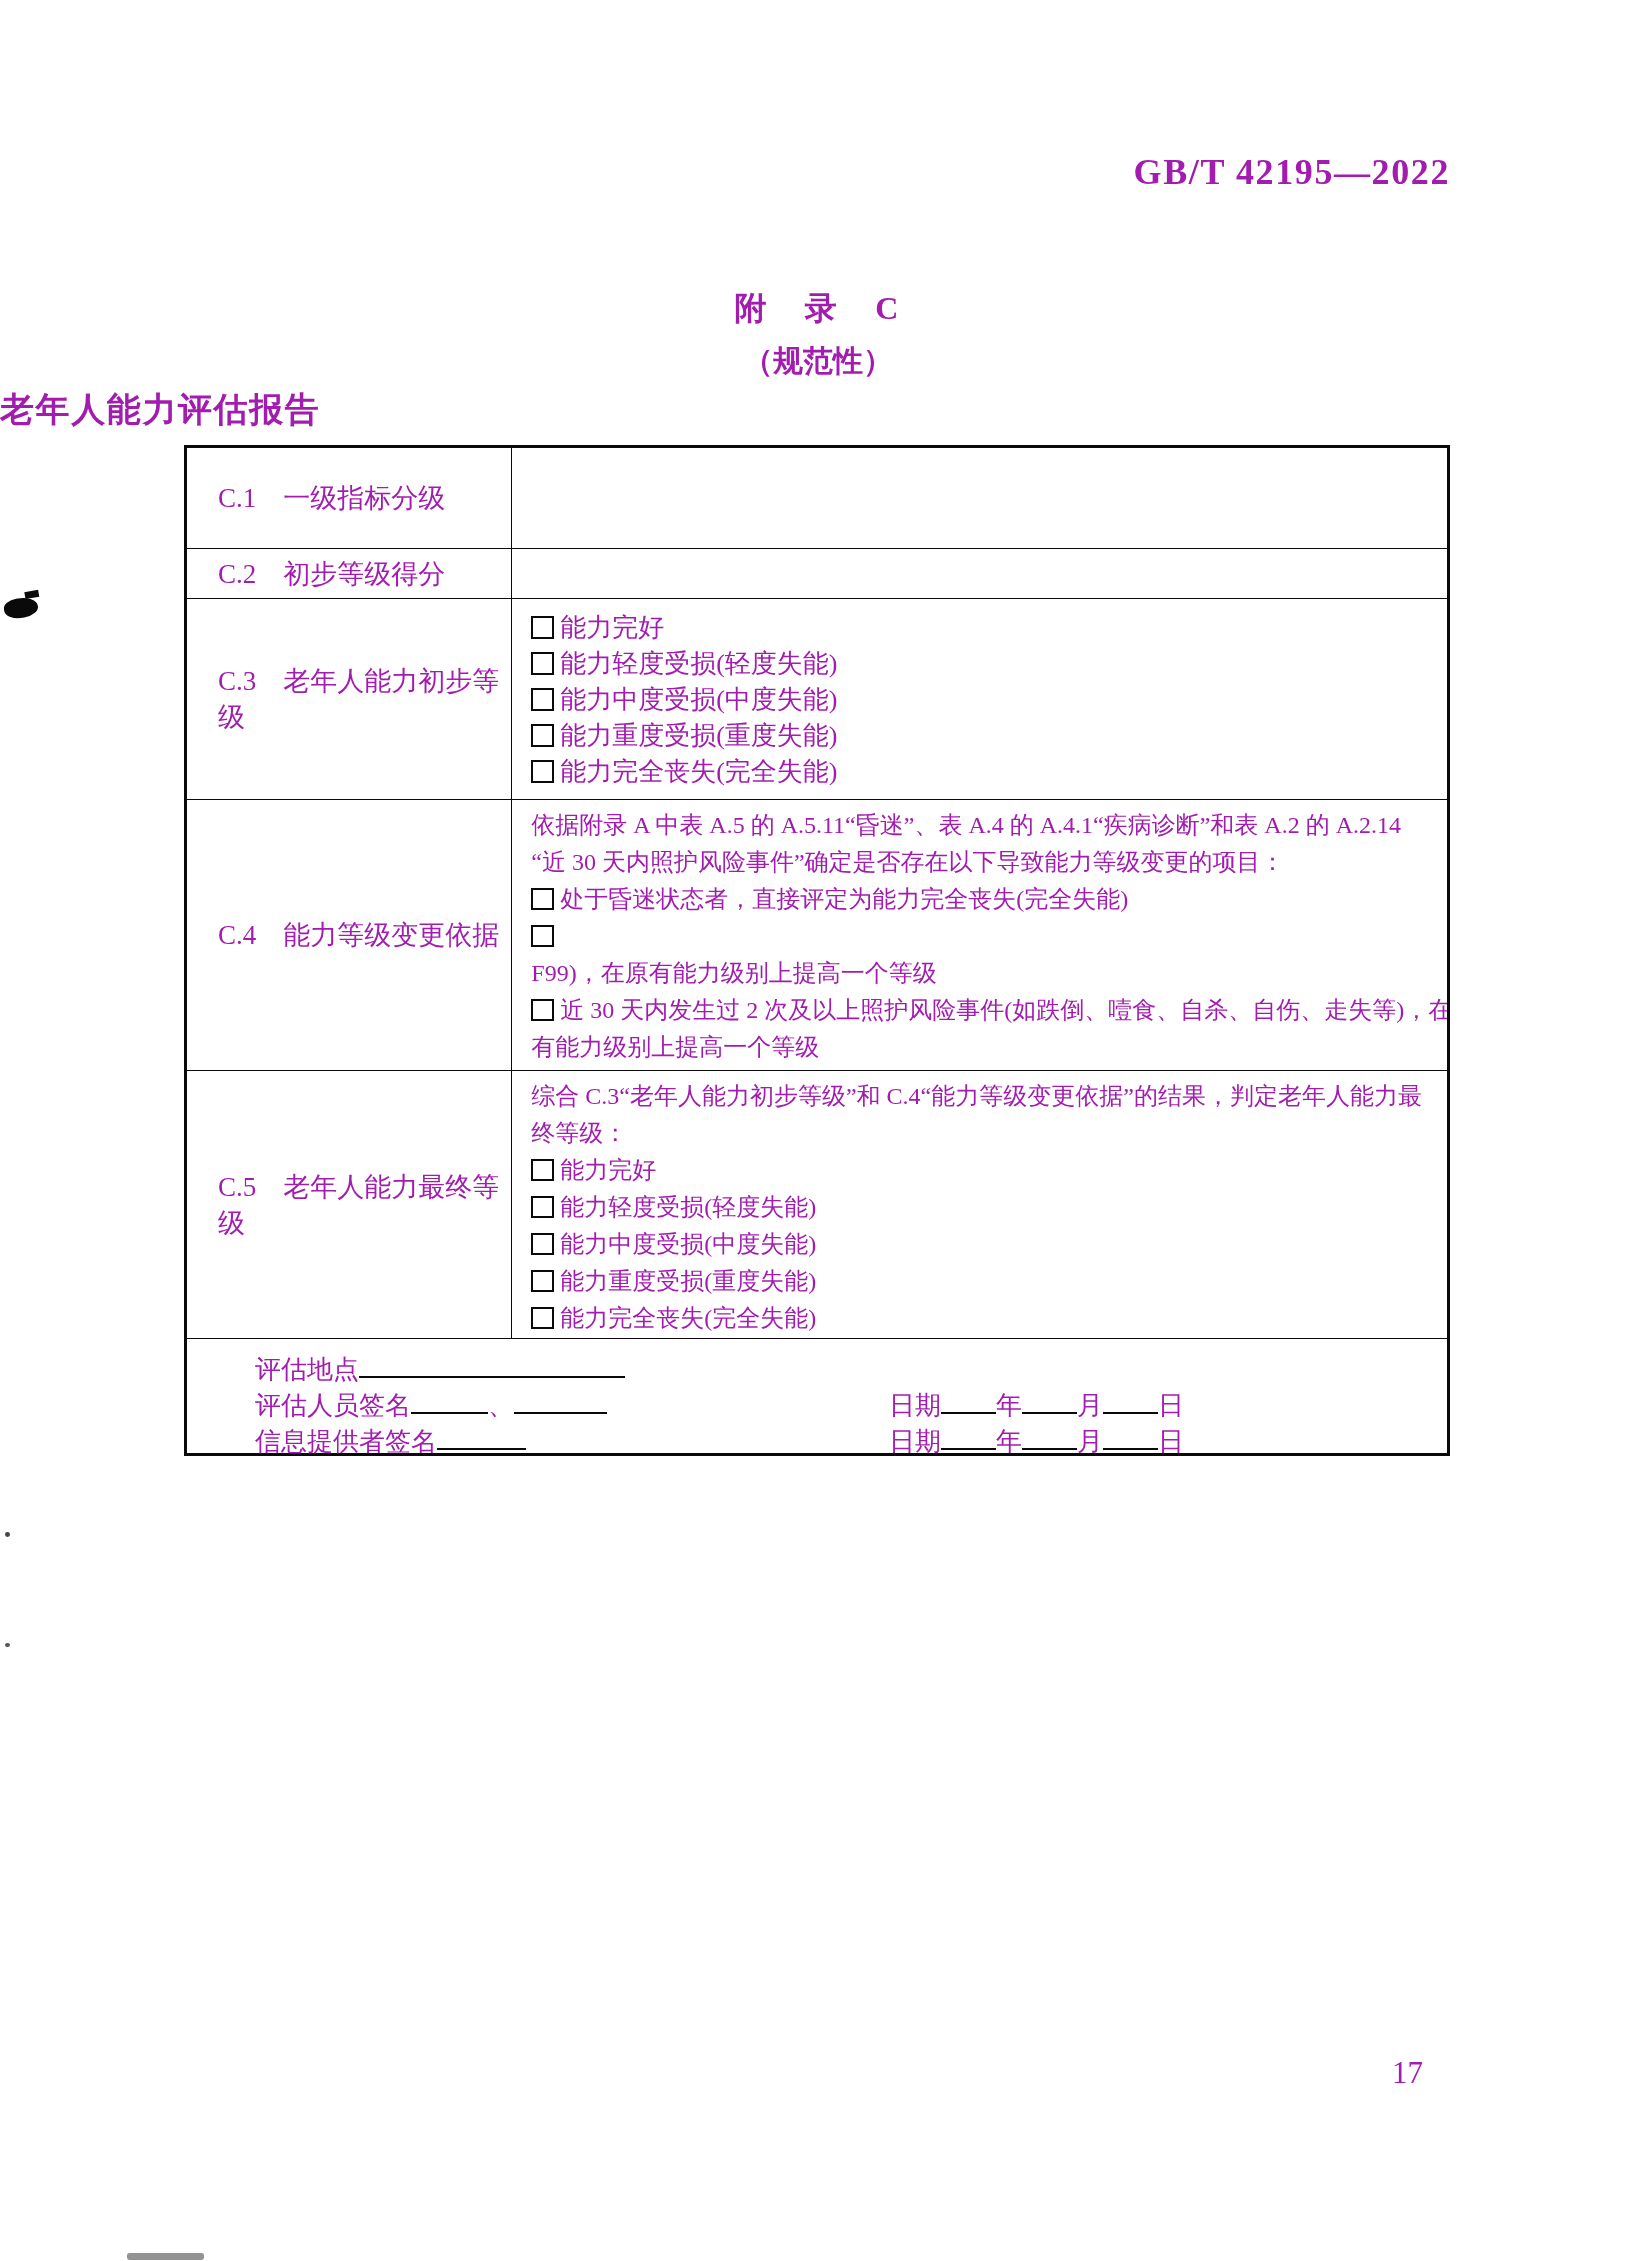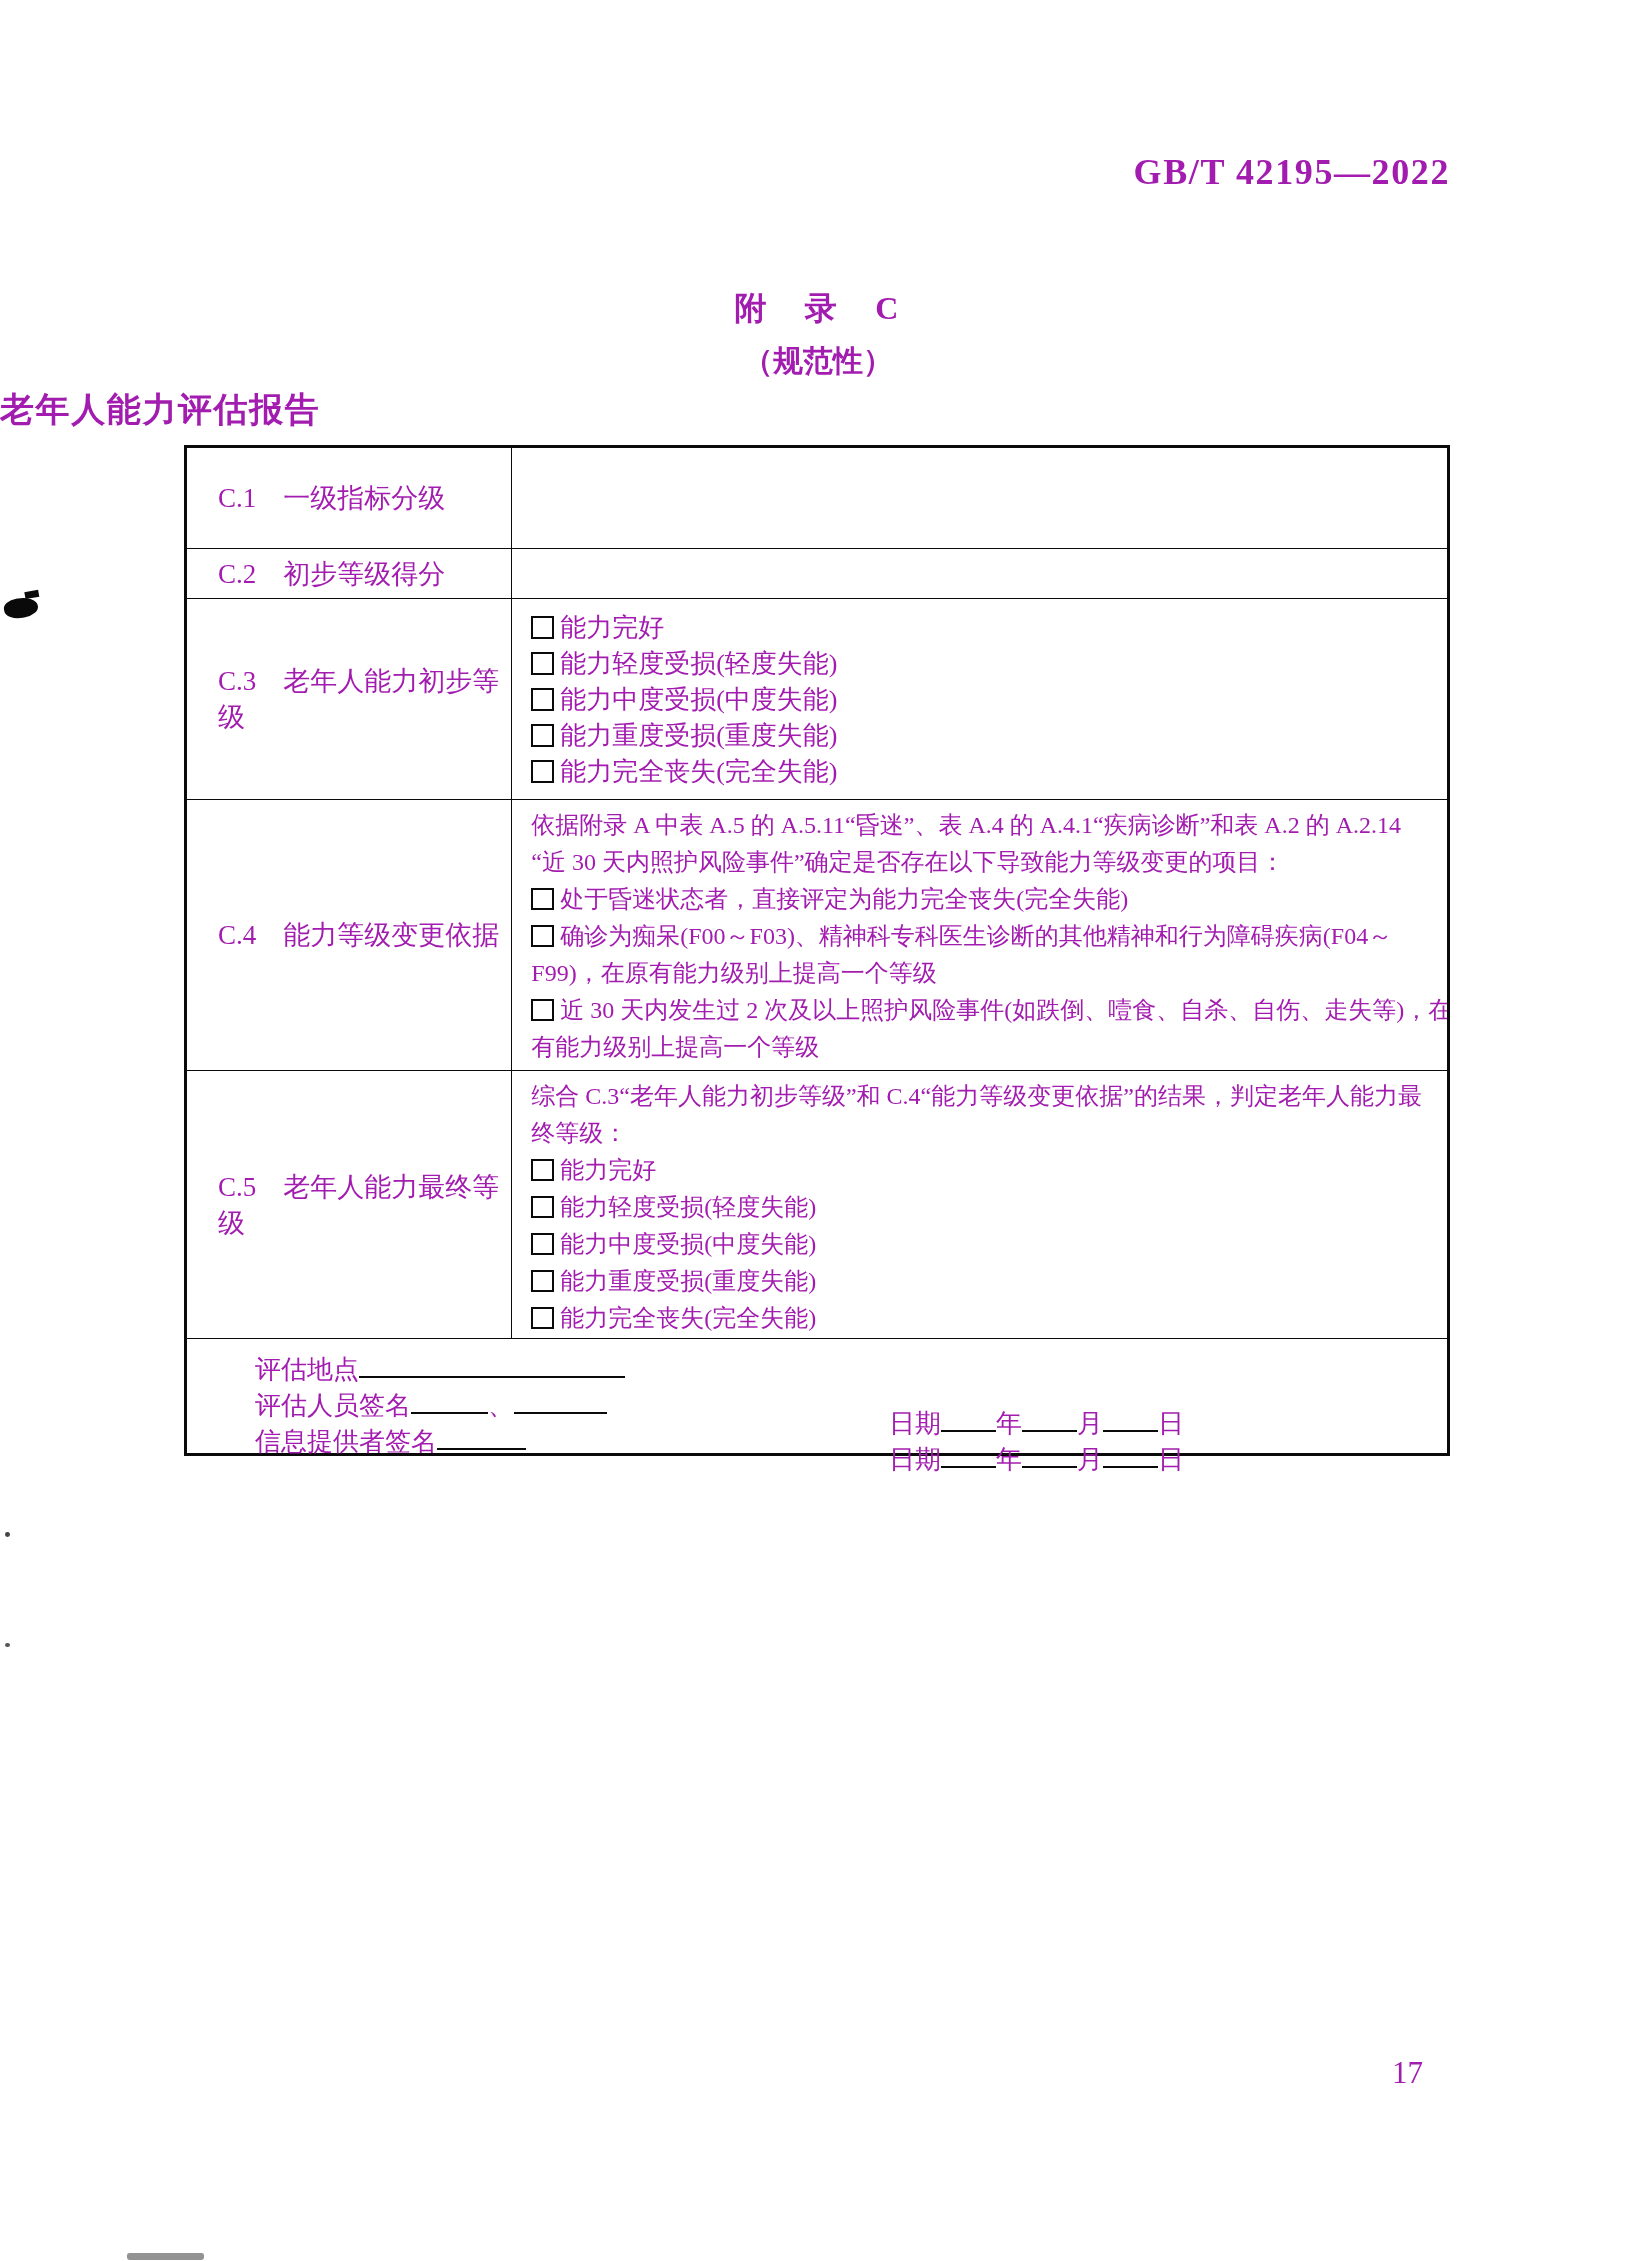--- a/index.html
+++ b/index.html
@@ -53,21 +53,21 @@
   
   .row-sign{flex:1;border-bottom:none;position:relative;
     padding:13px 0 0 68px;box-sizing:border-box;display:block;}
   .sign-line{height:36px;line-height:36px;white-space:nowrap;font-size:26px;}
   .ul{display:inline-block;height:3.2px;border-bottom:2.4px solid #0a0a0a;}
   .ul-loc{width:266px;}
   .ul-a{width:77px;}
   .ul-b{width:93px;}
   .ul-c{width:89px;}
   .ul-d{width:55px;}
-  .date-col{position:absolute;left:702px;top:49px;margin-top:18px;}
+  .date-col{position:absolute;left:702px;top:49px;}
   
   .page-num{position:absolute;left:1392px;top:2055px;font-size:31px;}
   
   .blot{position:absolute;left:4px;top:598px;width:34px;height:20px;background:#0a0a0a;
     border-radius:45% 60% 50% 55%;transform:rotate(-10deg);}
   .blot:after{content:"";position:absolute;left:22.5px;top:-4.8px;width:14.5px;height:6.4px;background:#0a0a0a;}
   .dot1{position:absolute;left:4.8px;top:1532px;width:4.8px;height:4.8px;background:#444;border-radius:50%;}
   .dot2{position:absolute;left:4.8px;top:1643px;width:4.8px;height:4px;background:#555;border-radius:50%;}
   .smudge{position:absolute;left:127px;top:2253px;width:77px;height:7.2px;background:#3a3a3a;opacity:.55;border-radius:2.4px;}
 </style>
@@ -127,21 +127,20 @@
           </div>
         <div class="c4-line">
             <span>“近 30 天内照护风险事件”确定是否存在以下导致能力等级变更的项目：</span>
           </div>
         <div class="c4-line">
             <span class="box"></span>
             <span>处于昏迷状态者，直接评定为能力完全丧失(完全失能)</span>
           </div>
         <div class="c4-line">
             <span class="box"></span>
-            <span>确诊为痴呆(F00～F03)、精神科专科医生诊断的其他精神和行为障碍疾病(F04～</span>
           </div>
         <div class="c4-line">
             <span>F99)，在原有能力级别上提高一个等级</span>
           </div>
         <div class="c4-line">
             <span class="box"></span>
             <span>近 30 天内发生过 2 次及以上照护风险事件(如跌倒、噎食、自杀、自伤、走失等)，在原</span>
           </div>
         <div class="c4-line">
             <span>有能力级别上提高一个等级</span>

